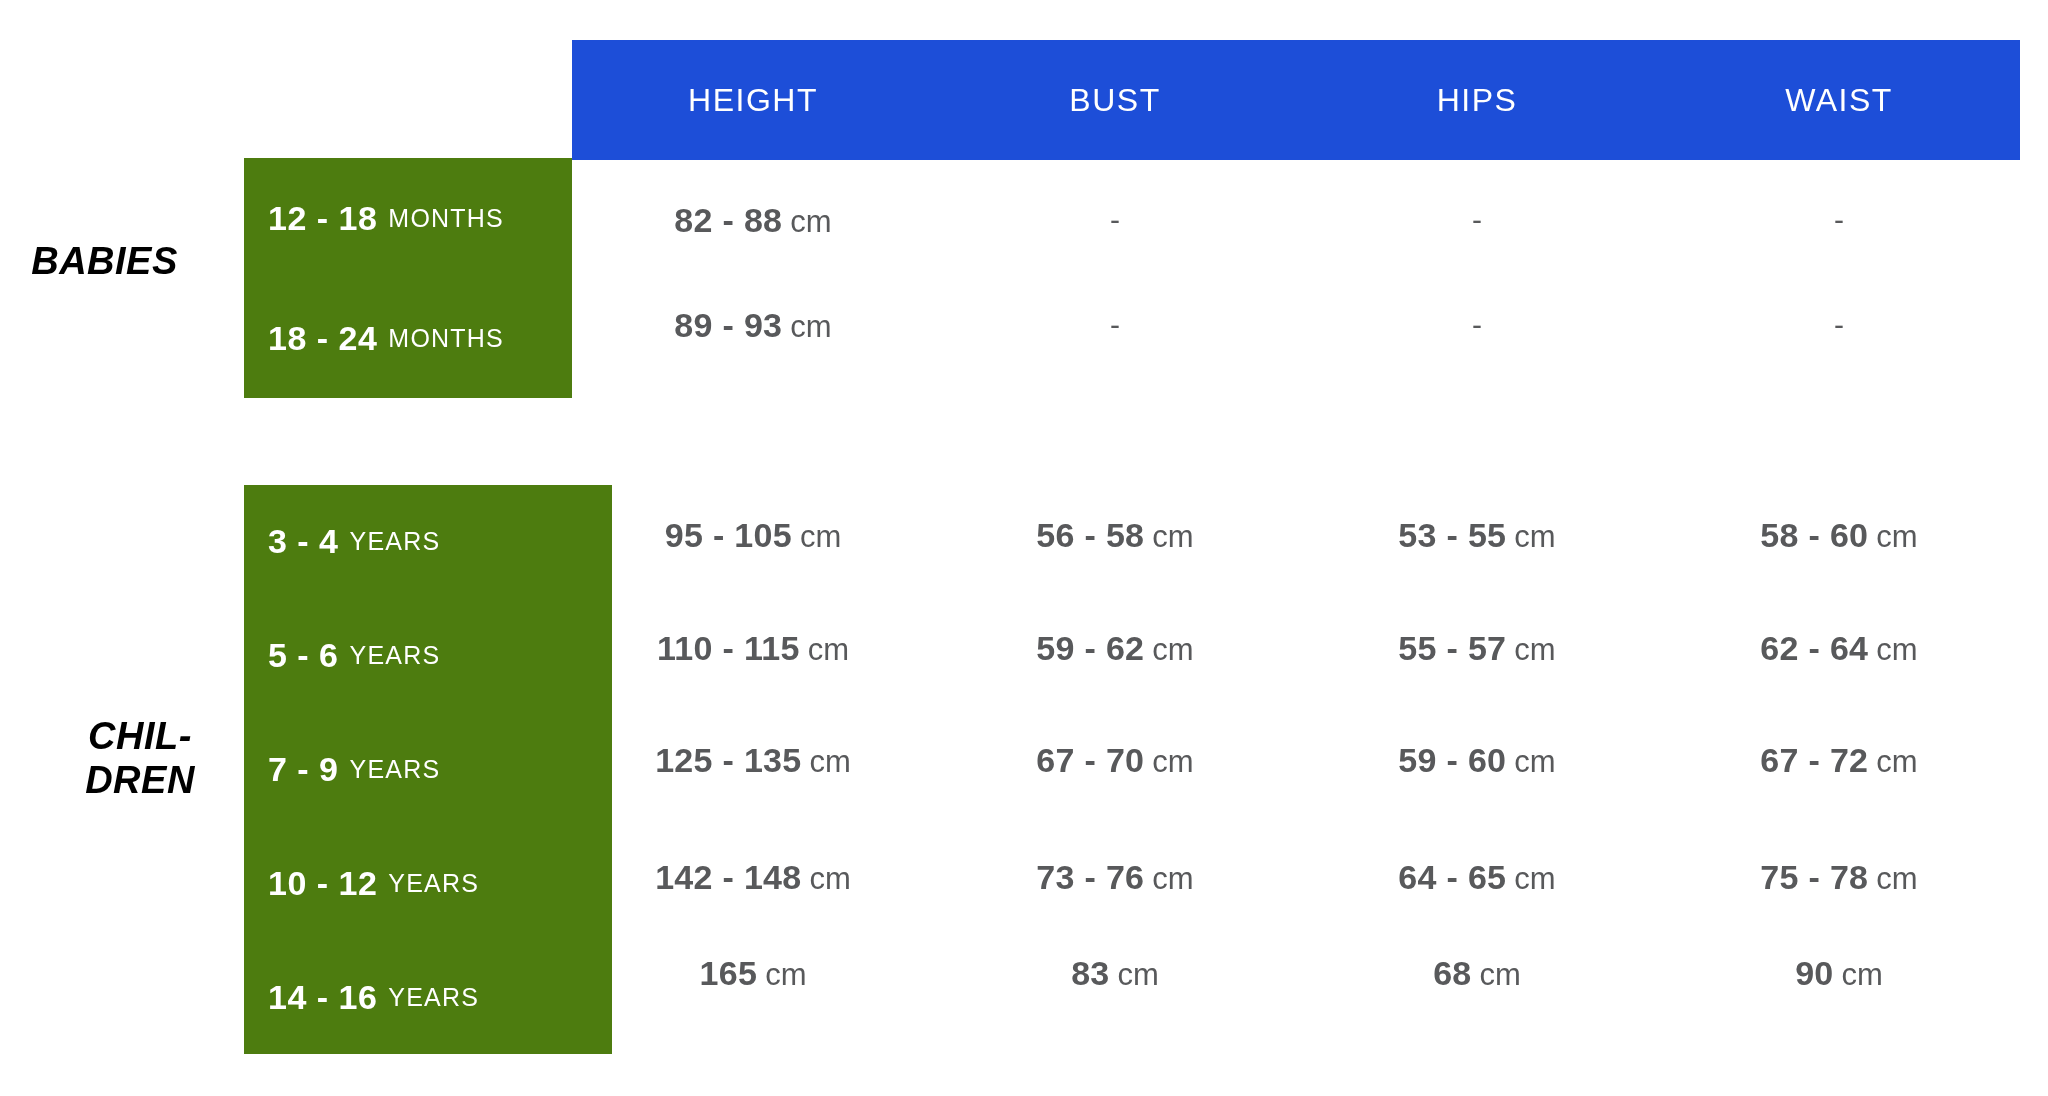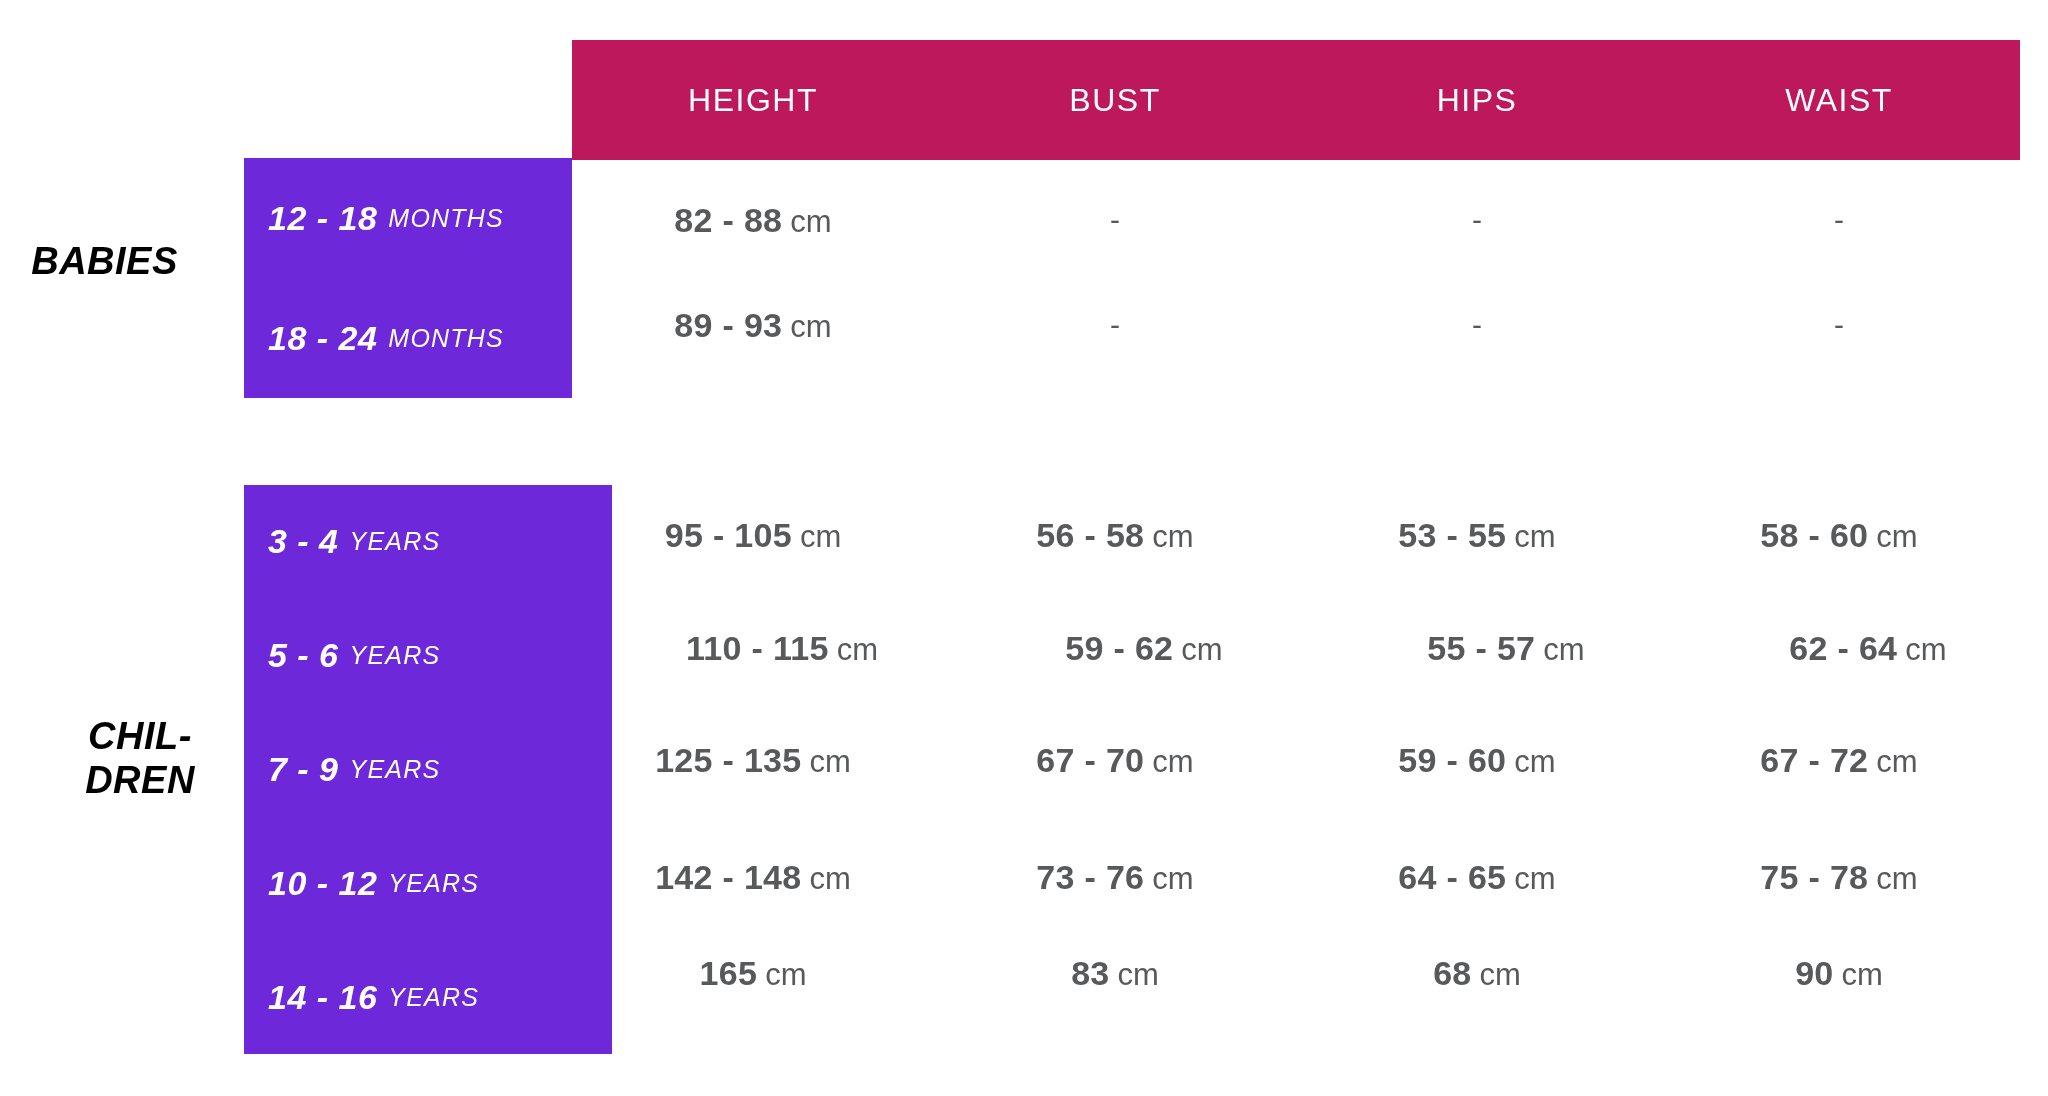--- a/index.html
+++ b/index.html
@@ -20,21 +20,21 @@
     background: #ffffff;
   }
 
   
   .header-bar {
     position: absolute;
     left: 572px;
     top: 40px;
     width: 1448px;
     height: 120px;
-    background: #be185d;
+    background: #1d4ed8;
     display: flex;
     align-items: center;
   }
   .header-cell {
     flex: 1 1 0;
     text-align: center;
     color: #ffffff;
     font-size: 32px;
     font-weight: 400;
     letter-spacing: 1.5px;
@@ -57,22 +57,21 @@
     width: 209px;
   }
   #children-label {
     left: 40px;
     top: 715px;
     width: 200px;
   }
 
   .age-block {
     position: absolute;
-    background: #6d28d9;
-    font-style: italic;
+    background: #4d7c0f;
   }
   #babies-age-block {
     left: 244px;
     top: 158px;
     width: 328px;
     height: 240px;
   }
   #children-age-block {
     left: 244px;
     top: 485px;
@@ -130,21 +129,21 @@
     font-weight: 400;
     color: #58595b;
   }
 
   
   #baby-row-0 { top: 165px; }
   #baby-row-1 { top: 270px; }
 
   
   #child-row-0 { top: 480px; }
-  #child-row-1 { top: 593px; margin-left: 29px; }
+  #child-row-1 { top: 593px; }
   #child-row-2 { top: 705px; }
   #child-row-3 { top: 822px; }
   #child-row-4 { top: 918px; }
 </style>
 </head>
 <body>
 
 <div class="page">
 
   <div class="header-bar">

